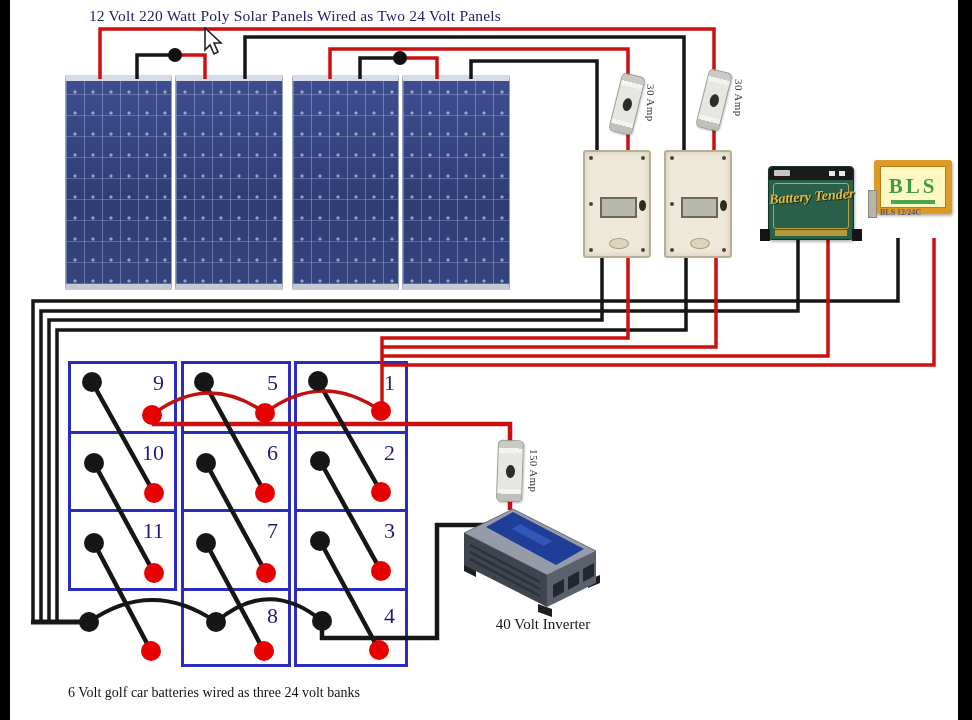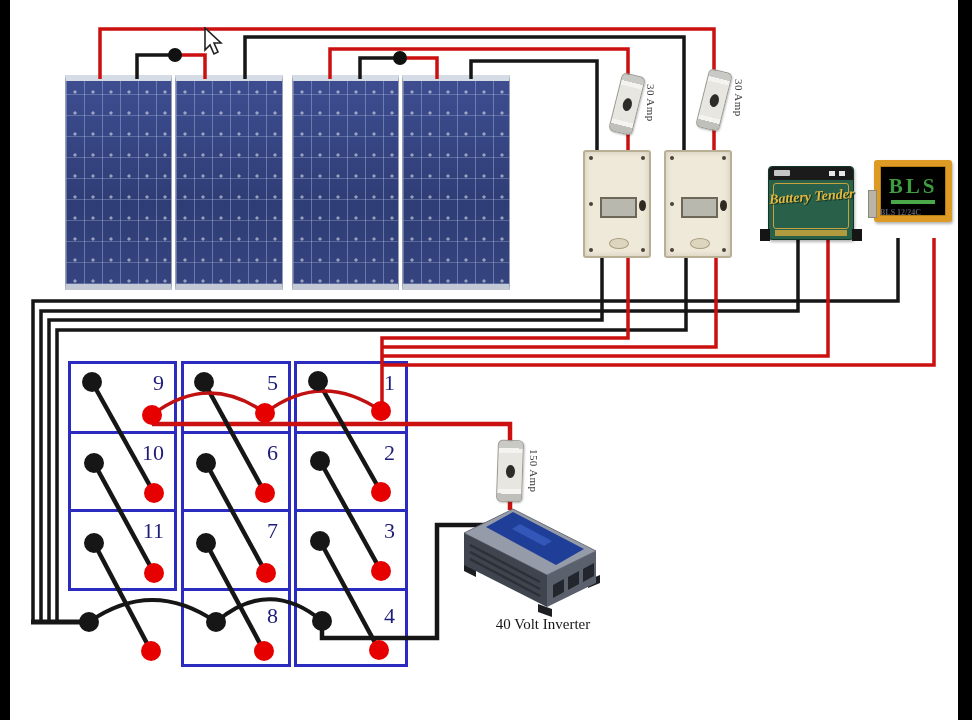--- a/index.html
+++ b/index.html
@@ -70,22 +70,22 @@
   #tender .inner{position:absolute;left:4px;top:16px;right:4px;bottom:10px;
     border:1px solid #c9a23c;border-radius:3px;}
   #tender .script{position:absolute;left:0;top:22px;width:100%;text-align:center;
     font-style:italic;font-weight:bold;font-size:14px;color:#e4b83f;
     text-shadow:1px 1px 0 #0e2c1f;transform:rotate(-4deg);white-space:nowrap;}
   #tender .strip{position:absolute;left:6px;bottom:3px;right:6px;height:6px;background:#caa63c;opacity:.85;}
   #tender .flange{position:absolute;bottom:-2px;width:10px;height:12px;background:#151515;}
   #tender .fl{left:-9px;} #tender .fr{right:-9px;}
 
   
-  #bls{position:absolute;left:874px;top:160px;width:78px;height:62px;box-sizing:border-box;
-    background:#000000;border:6px solid #dd9b25;border-radius:3px;
+  #bls{position:absolute;left:874px;top:160px;width:78px;height:54px;box-sizing:border-box;
+    background:#fef9c3;border:6px solid #dd9b25;border-radius:3px;
     box-shadow:1px 2px 3px rgba(0,0,0,.3), inset 0 0 0 1px #b57d14;}
   #bls .logo{position:absolute;left:0;top:8px;width:100%;text-align:center;font-weight:bold;
     font-size:21px;letter-spacing:3px;color:#3f9b3f;}
   #bls .bar{position:absolute;left:11px;top:34px;width:44px;height:4px;background:#4aa84a;}
   #bls .model{position:absolute;left:0;top:42px;width:100%;text-align:left;
     font-size:8px;color:#5a5a6a;font-weight:bold;}
   #bls .tab{position:absolute;left:-12px;top:24px;width:7px;height:26px;background:#b8b4a8;border:1px solid #8c887c;}
 
   
   .bcol{position:absolute;top:361px;}
@@ -99,20 +99,21 @@
   #battery-caption{position:absolute;left:68px;top:685px;width:360px;
     font-size:14px;color:#111;}
   #inverter-label{position:absolute;left:468px;top:616px;width:150px;text-align:center;
     font-size:15px;color:#161616;}
 </style>
 </head>
 <body>
 
 <div id="stage">
 
+  <div id="title">12 Volt 220 Watt Poly Solar Panels Wired as Two 24 Volt Panels</div>
 
   <div class="panel" id="panel1"></div>
   <div class="panel" id="panel2"></div>
   <div class="panel" id="panel3"></div>
   <div class="panel" id="panel4"></div>
 
   <div class="bcol" id="bcol1">
     <div class="bcell rh1">
         <span class="bnum">9</span>
       </div>
@@ -293,20 +294,21 @@
   </div>
 
   <div id="bls">
     <div class="tab"></div>
     <div class="logo">BLS</div>
     <div class="bar"></div>
     <div class="model">BLS 12/24C</div>
   </div>
 
   <div id="inverter-label">40 Volt Inverter</div>
+  <div id="battery-caption">6 Volt golf car batteries wired as three 24 volt banks</div>
 
   <svg class="layer" style="left:204px;top:27px;" width="26" height="32" viewBox="0 0 26 32">
     <polygon points="1,1 1,23 6,18 10,27 14,25 10,16 17,16" fill="#ffffff" stroke="#222" stroke-width="1.6"></polygon>
   </svg>
 
   <div class="bar" id="bar-left"></div>
   <div class="bar" id="bar-right"></div>
 </div>
 
 </body></html>

